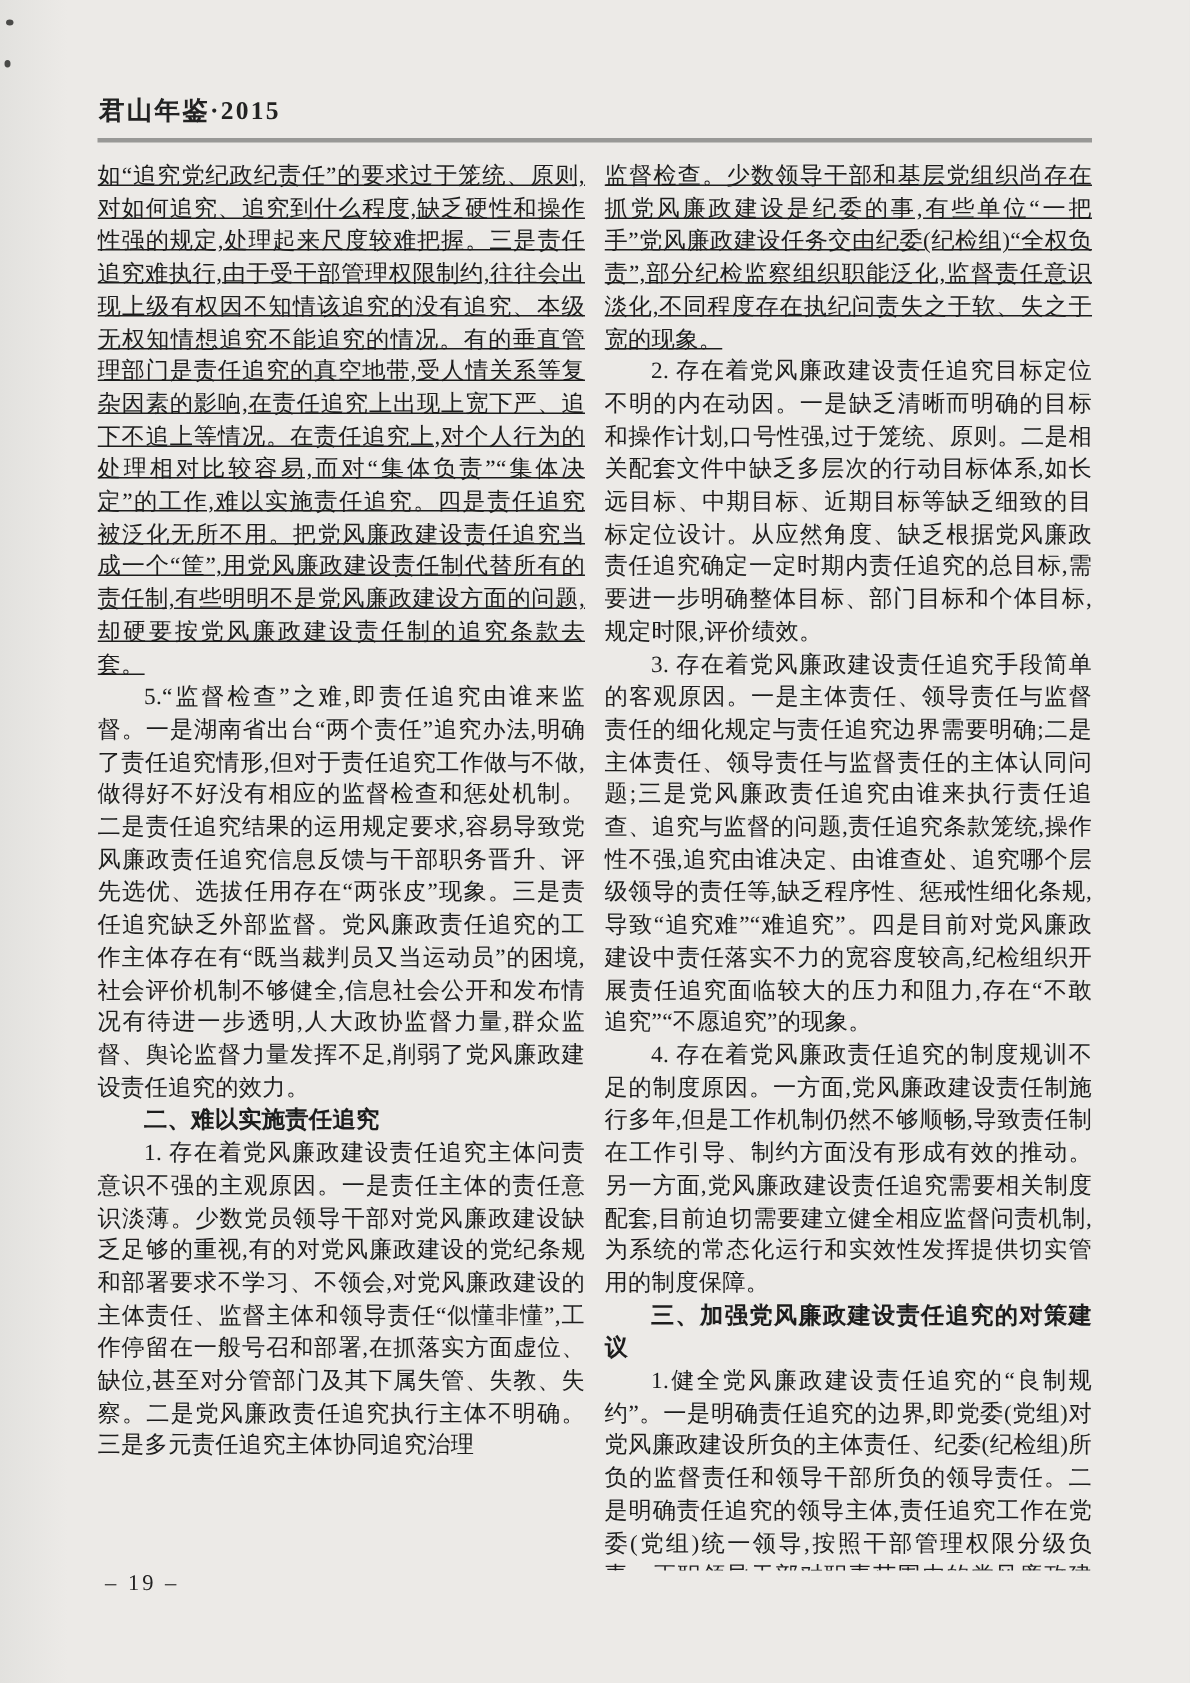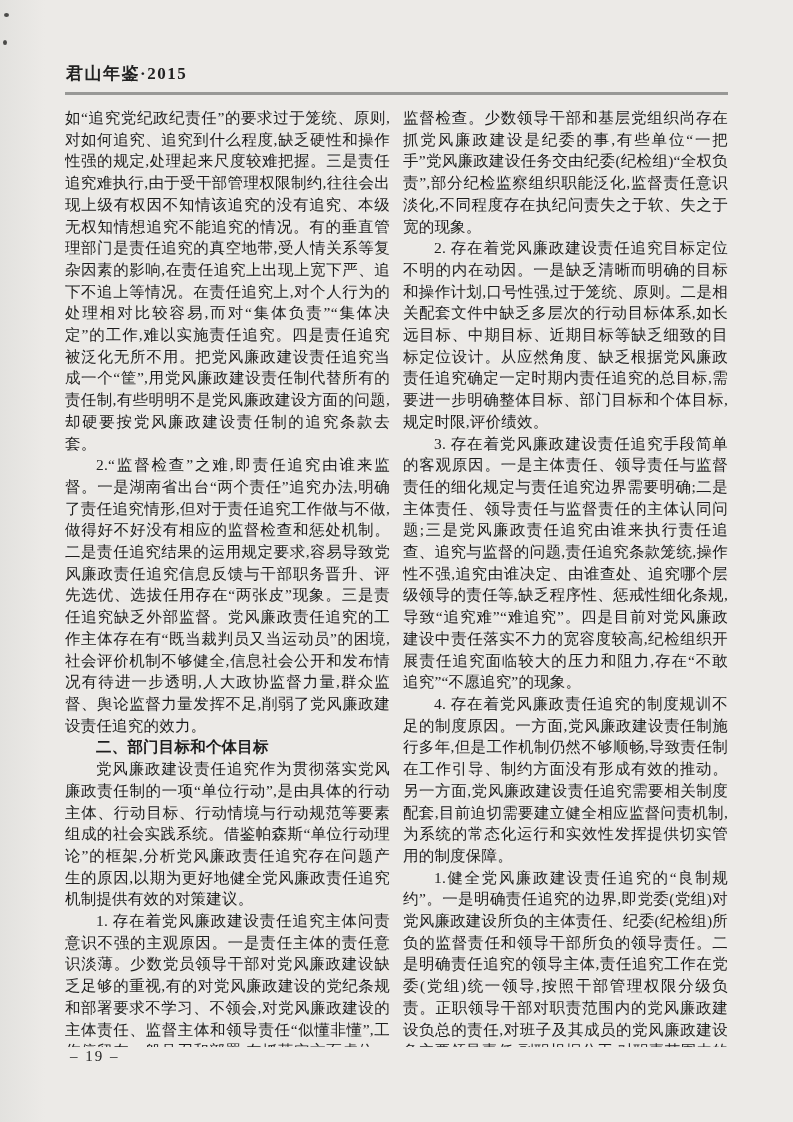--- a/index.html
+++ b/index.html
@@ -50,21 +50,21 @@
     text-align: justify;
     text-justify: inter-ideograph;
   }
   .col p {
     margin: 0;
     font-size: 15.5px;
     line-height: 21.7px;
     letter-spacing: 0.2px;
   }
   .para { text-indent: 2em; }
-  .cont { text-indent: 0; }
+  .cont { text-indent: 0; text-decoration: underline; }
   .heading {
     text-indent: 2em;
     font-weight: bold;
     font-family: "Liberation Sans", "DejaVu Sans", sans-serif;
   }
   .page-number {
     position: absolute;
     left: 70px;
     top: 1048px;
     font-size: 15px;
@@ -88,31 +88,31 @@
   <div class="speck speck-2"></div>
 
   <div class="running-header">君山年鉴·2015</div>
 
   <div class="header-rule"></div>
 
   <div class="columns">
 
     <div class="col">
       <p class="cont">如“追究党纪政纪责任”的要求过于笼统、原则,对如何追究、追究到什么程度,缺乏硬性和操作性强的规定,处理起来尺度较难把握。三是责任追究难执行,由于受干部管理权限制约,往往会出现上级有权因不知情该追究的没有追究、本级无权知情想追究不能追究的情况。有的垂直管理部门是责任追究的真空地带,受人情关系等复杂因素的影响,在责任追究上出现上宽下严、追下不追上等情况。在责任追究上,对个人行为的处理相对比较容易,而对“集体负责”“集体决定”的工作,难以实施责任追究。四是责任追究被泛化无所不用。把党风廉政建设责任追究当成一个“筐”,用党风廉政建设责任制代替所有的责任制,有些明明不是党风廉政建设方面的问题,却硬要按党风廉政建设责任制的追究条款去套。</p>
-      <p class="para">2.“监督检查”之难,即责任追究由谁来监督。一是湖南省出台“两个责任”追究办法,明确了责任追究情形,但对于责任追究工作做与不做,做得好不好没有相应的监督检查和惩处机制。二是责任追究结果的运用规定要求,容易导致党风廉政责任追究信息反馈与干部职务晋升、评先选优、选拔任用存在“两张皮”现象。三是责任追究缺乏外部监督。党风廉政责任追究的工作主体存在有“既当裁判员又当运动员”的困境,社会评价机制不够健全,信息社会公开和发布情况有待进一步透明,人大政协监督力量,群众监督、舆论监督力量发挥不足,削弱了党风廉政建设责任追究的效力。</p>
-      <p class="heading">二、部门目标和个体目标</p>
-      <p class="para">党风廉政建设责任追究作为贯彻落实党风廉政责任制的一项“单位行动”,是由具体的行动主体、行动目标、行动情境与行动规范等要素组成的社会实践系统。借鉴帕森斯“单位行动理论”的框架,分析党风廉政责任追究存在问题产生的原因,以期为更好地健全党风廉政责任追究机制提供有效的对策建议。</p>
+      <p class="para">5.“监督检查”之难,即责任追究由谁来监督。一是湖南省出台“两个责任”追究办法,明确了责任追究情形,但对于责任追究工作做与不做,做得好不好没有相应的监督检查和惩处机制。二是责任追究结果的运用规定要求,容易导致党风廉政责任追究信息反馈与干部职务晋升、评先选优、选拔任用存在“两张皮”现象。三是责任追究缺乏外部监督。党风廉政责任追究的工作主体存在有“既当裁判员又当运动员”的困境,社会评价机制不够健全,信息社会公开和发布情况有待进一步透明,人大政协监督力量,群众监督、舆论监督力量发挥不足,削弱了党风廉政建设责任追究的效力。</p>
+      <p class="heading">二、难以实施责任追究</p>
       <p class="para">1. 存在着党风廉政建设责任追究主体问责意识不强的主观原因。一是责任主体的责任意识淡薄。少数党员领导干部对党风廉政建设缺乏足够的重视,有的对党风廉政建设的党纪条规和部署要求不学习、不领会,对党风廉政建设的主体责任、监督主体和领导责任“似懂非懂”,工作停留在一般号召和部署,在抓落实方面虚位、缺位,甚至对分管部门及其下属失管、失教、失察。二是党风廉政责任追究执行主体不明确。三是多元责任追究主体协同追究治理</p>
     </div>
 
     <div class="col">
       <p class="cont">监督检查。少数领导干部和基层党组织尚存在抓党风廉政建设是纪委的事,有些单位“一把手”党风廉政建设任务交由纪委(纪检组)“全权负责”,部分纪检监察组织职能泛化,监督责任意识淡化,不同程度存在执纪问责失之于软、失之于宽的现象。</p>
       <p class="para">2. 存在着党风廉政建设责任追究目标定位不明的内在动因。一是缺乏清晰而明确的目标和操作计划,口号性强,过于笼统、原则。二是相关配套文件中缺乏多层次的行动目标体系,如长远目标、中期目标、近期目标等缺乏细致的目标定位设计。从应然角度、缺乏根据党风廉政责任追究确定一定时期内责任追究的总目标,需要进一步明确整体目标、部门目标和个体目标,规定时限,评价绩效。</p>
       <p class="para">3. 存在着党风廉政建设责任追究手段简单的客观原因。一是主体责任、领导责任与监督责任的细化规定与责任追究边界需要明确;二是主体责任、领导责任与监督责任的主体认同问题;三是党风廉政责任追究由谁来执行责任追查、追究与监督的问题,责任追究条款笼统,操作性不强,追究由谁决定、由谁查处、追究哪个层级领导的责任等,缺乏程序性、惩戒性细化条规,导致“追究难”“难追究”。四是目前对党风廉政建设中责任落实不力的宽容度较高,纪检组织开展责任追究面临较大的压力和阻力,存在“不敢追究”“不愿追究”的现象。</p>
       <p class="para">4. 存在着党风廉政责任追究的制度规训不足的制度原因。一方面,党风廉政建设责任制施行多年,但是工作机制仍然不够顺畅,导致责任制在工作引导、制约方面没有形成有效的推动。另一方面,党风廉政建设责任追究需要相关制度配套,目前迫切需要建立健全相应监督问责机制,为系统的常态化运行和实效性发挥提供切实管用的制度保障。</p>
+      <p class="heading">三、加强党风廉政建设责任追究的对策建议</p>
       <p class="para">1.健全党风廉政建设责任追究的“良制规约”。一是明确责任追究的边界,即党委(党组)对党风廉政建设所负的主体责任、纪委(纪检组)所负的监督责任和领导干部所负的领导责任。二是明确责任追究的领导主体,责任追究工作在党委(党组)统一领导,按照干部管理权限分级负责。正职领导干部对职责范围内的党风廉政建设负总的责任,对班子及其成员的党风廉政建设负主要领导责任;副职根据分工,对职责范围内的党风廉政建设负领导责任,各所属单位负责人是本单位党风廉政建设第一责任人,负责本单位党风廉政建设工作。各级落实党风廉政建</p>
     </div>
 
   </div>
 
   <div class="page-number">– 19 –</div>
 
 </div>
 
 </body></html>

